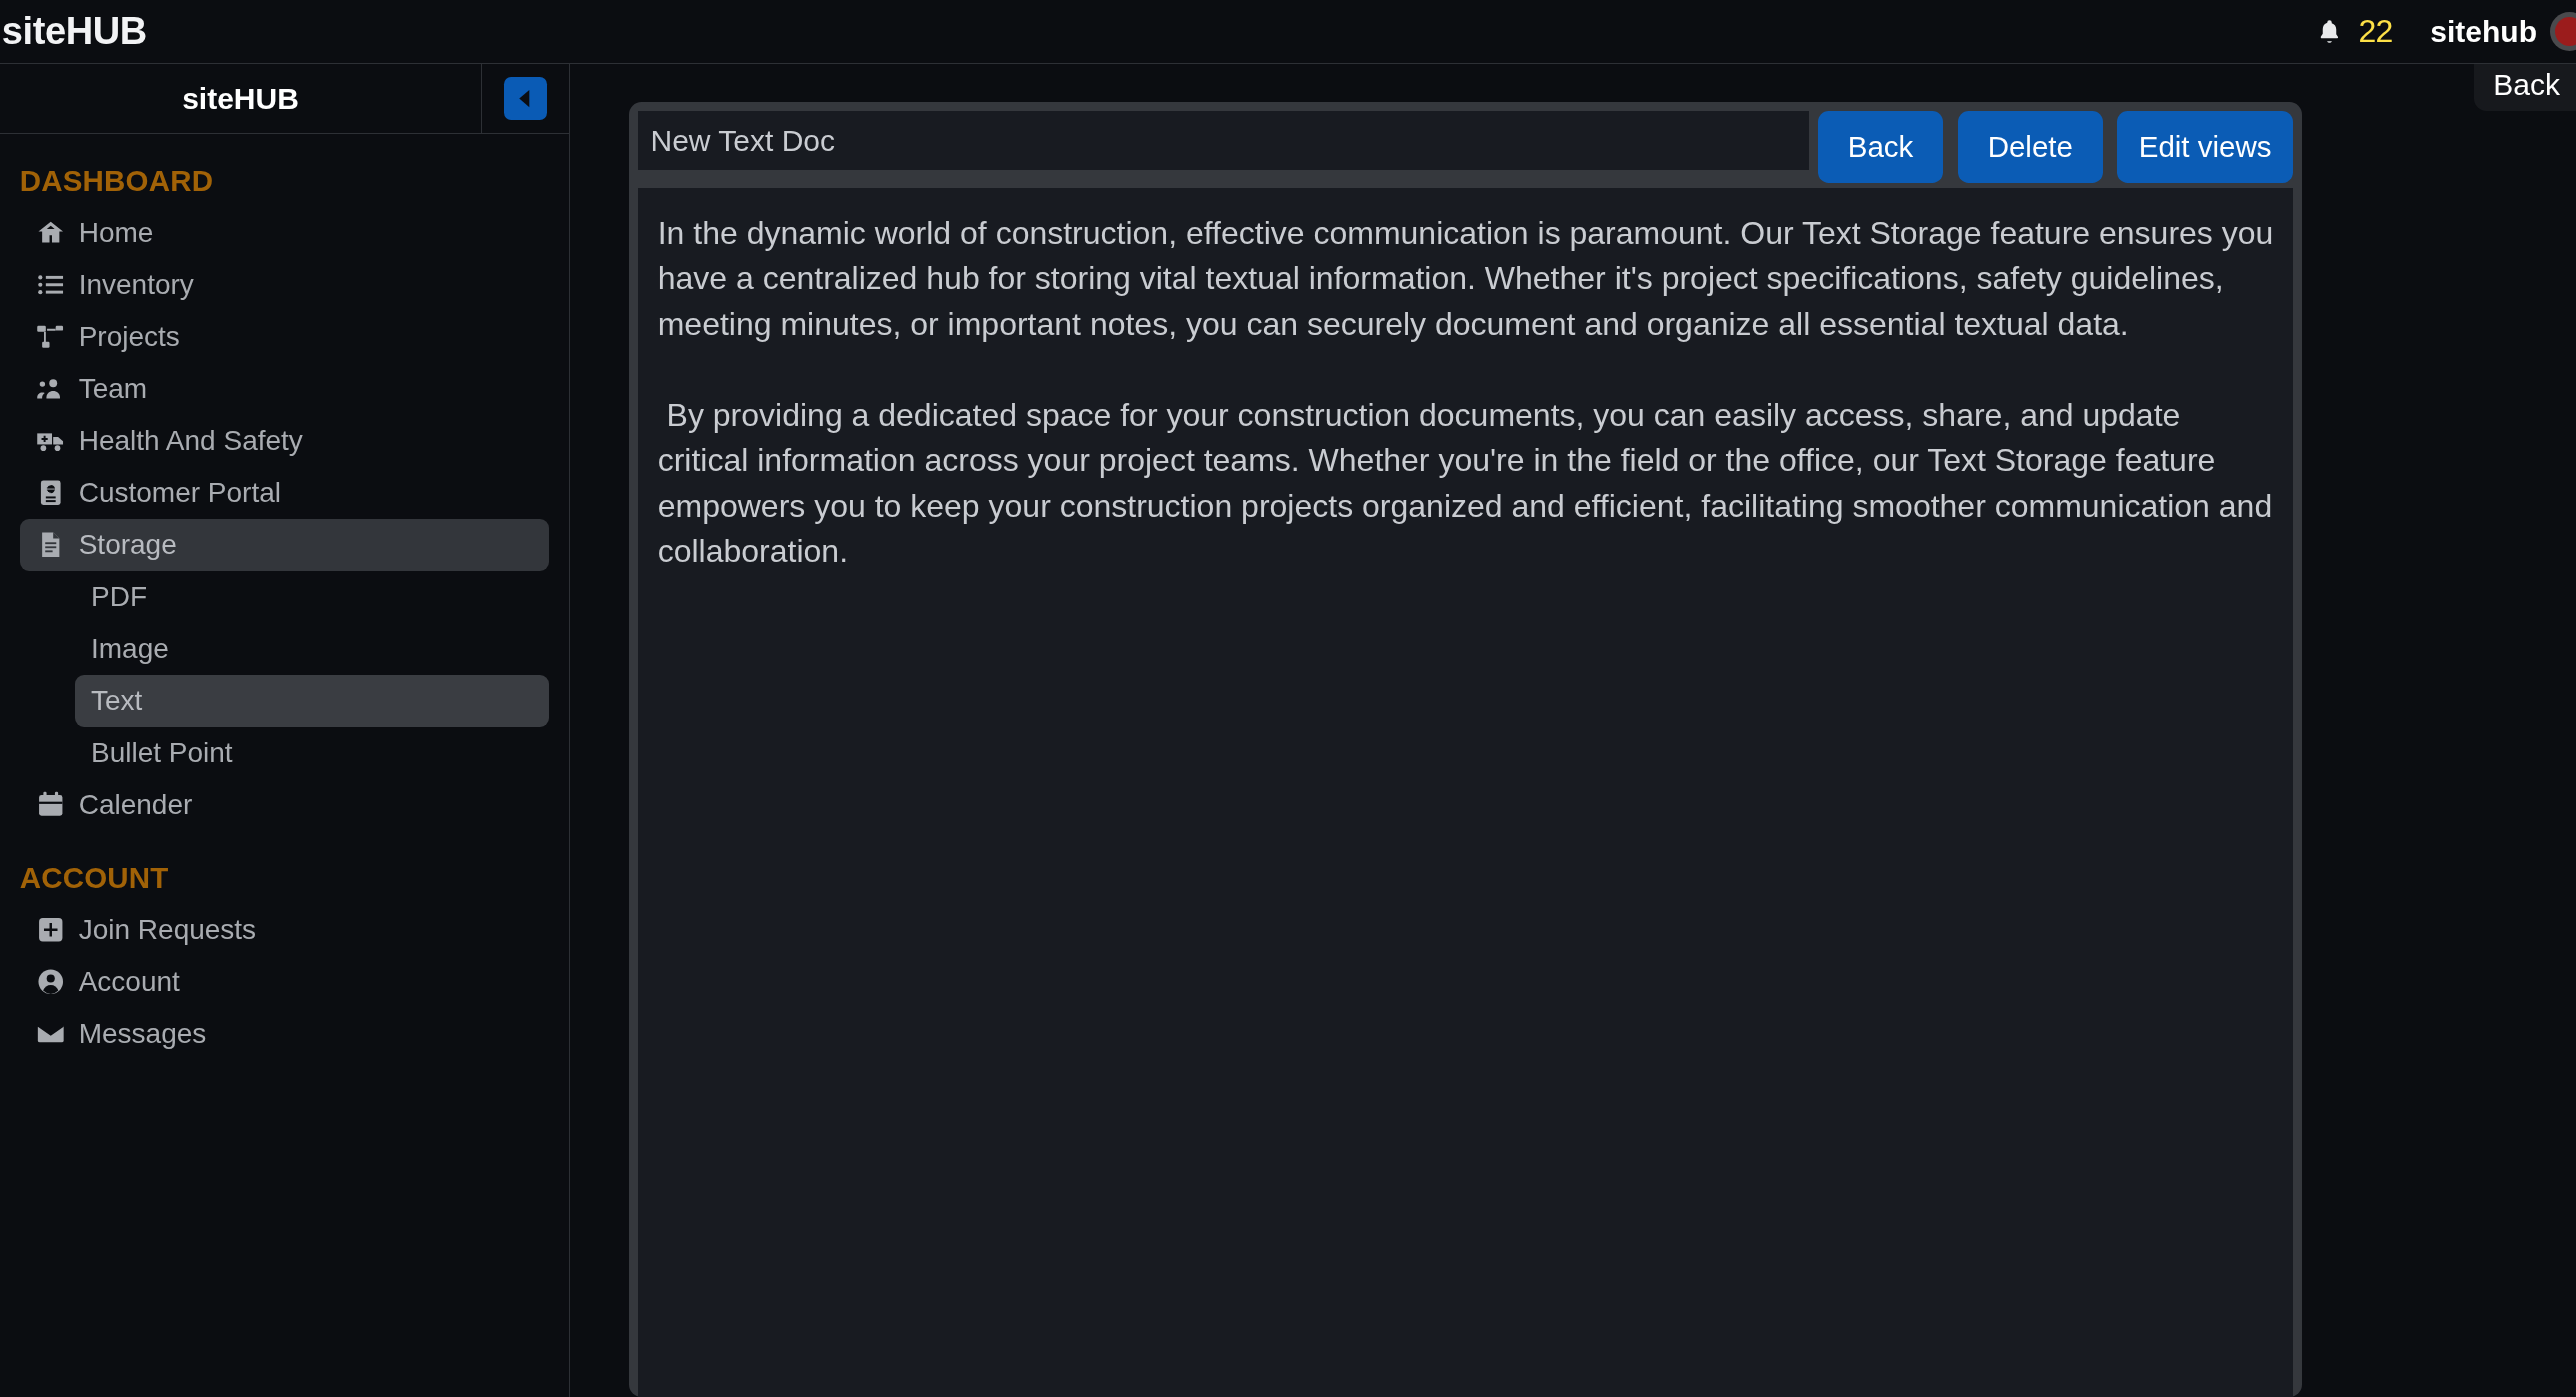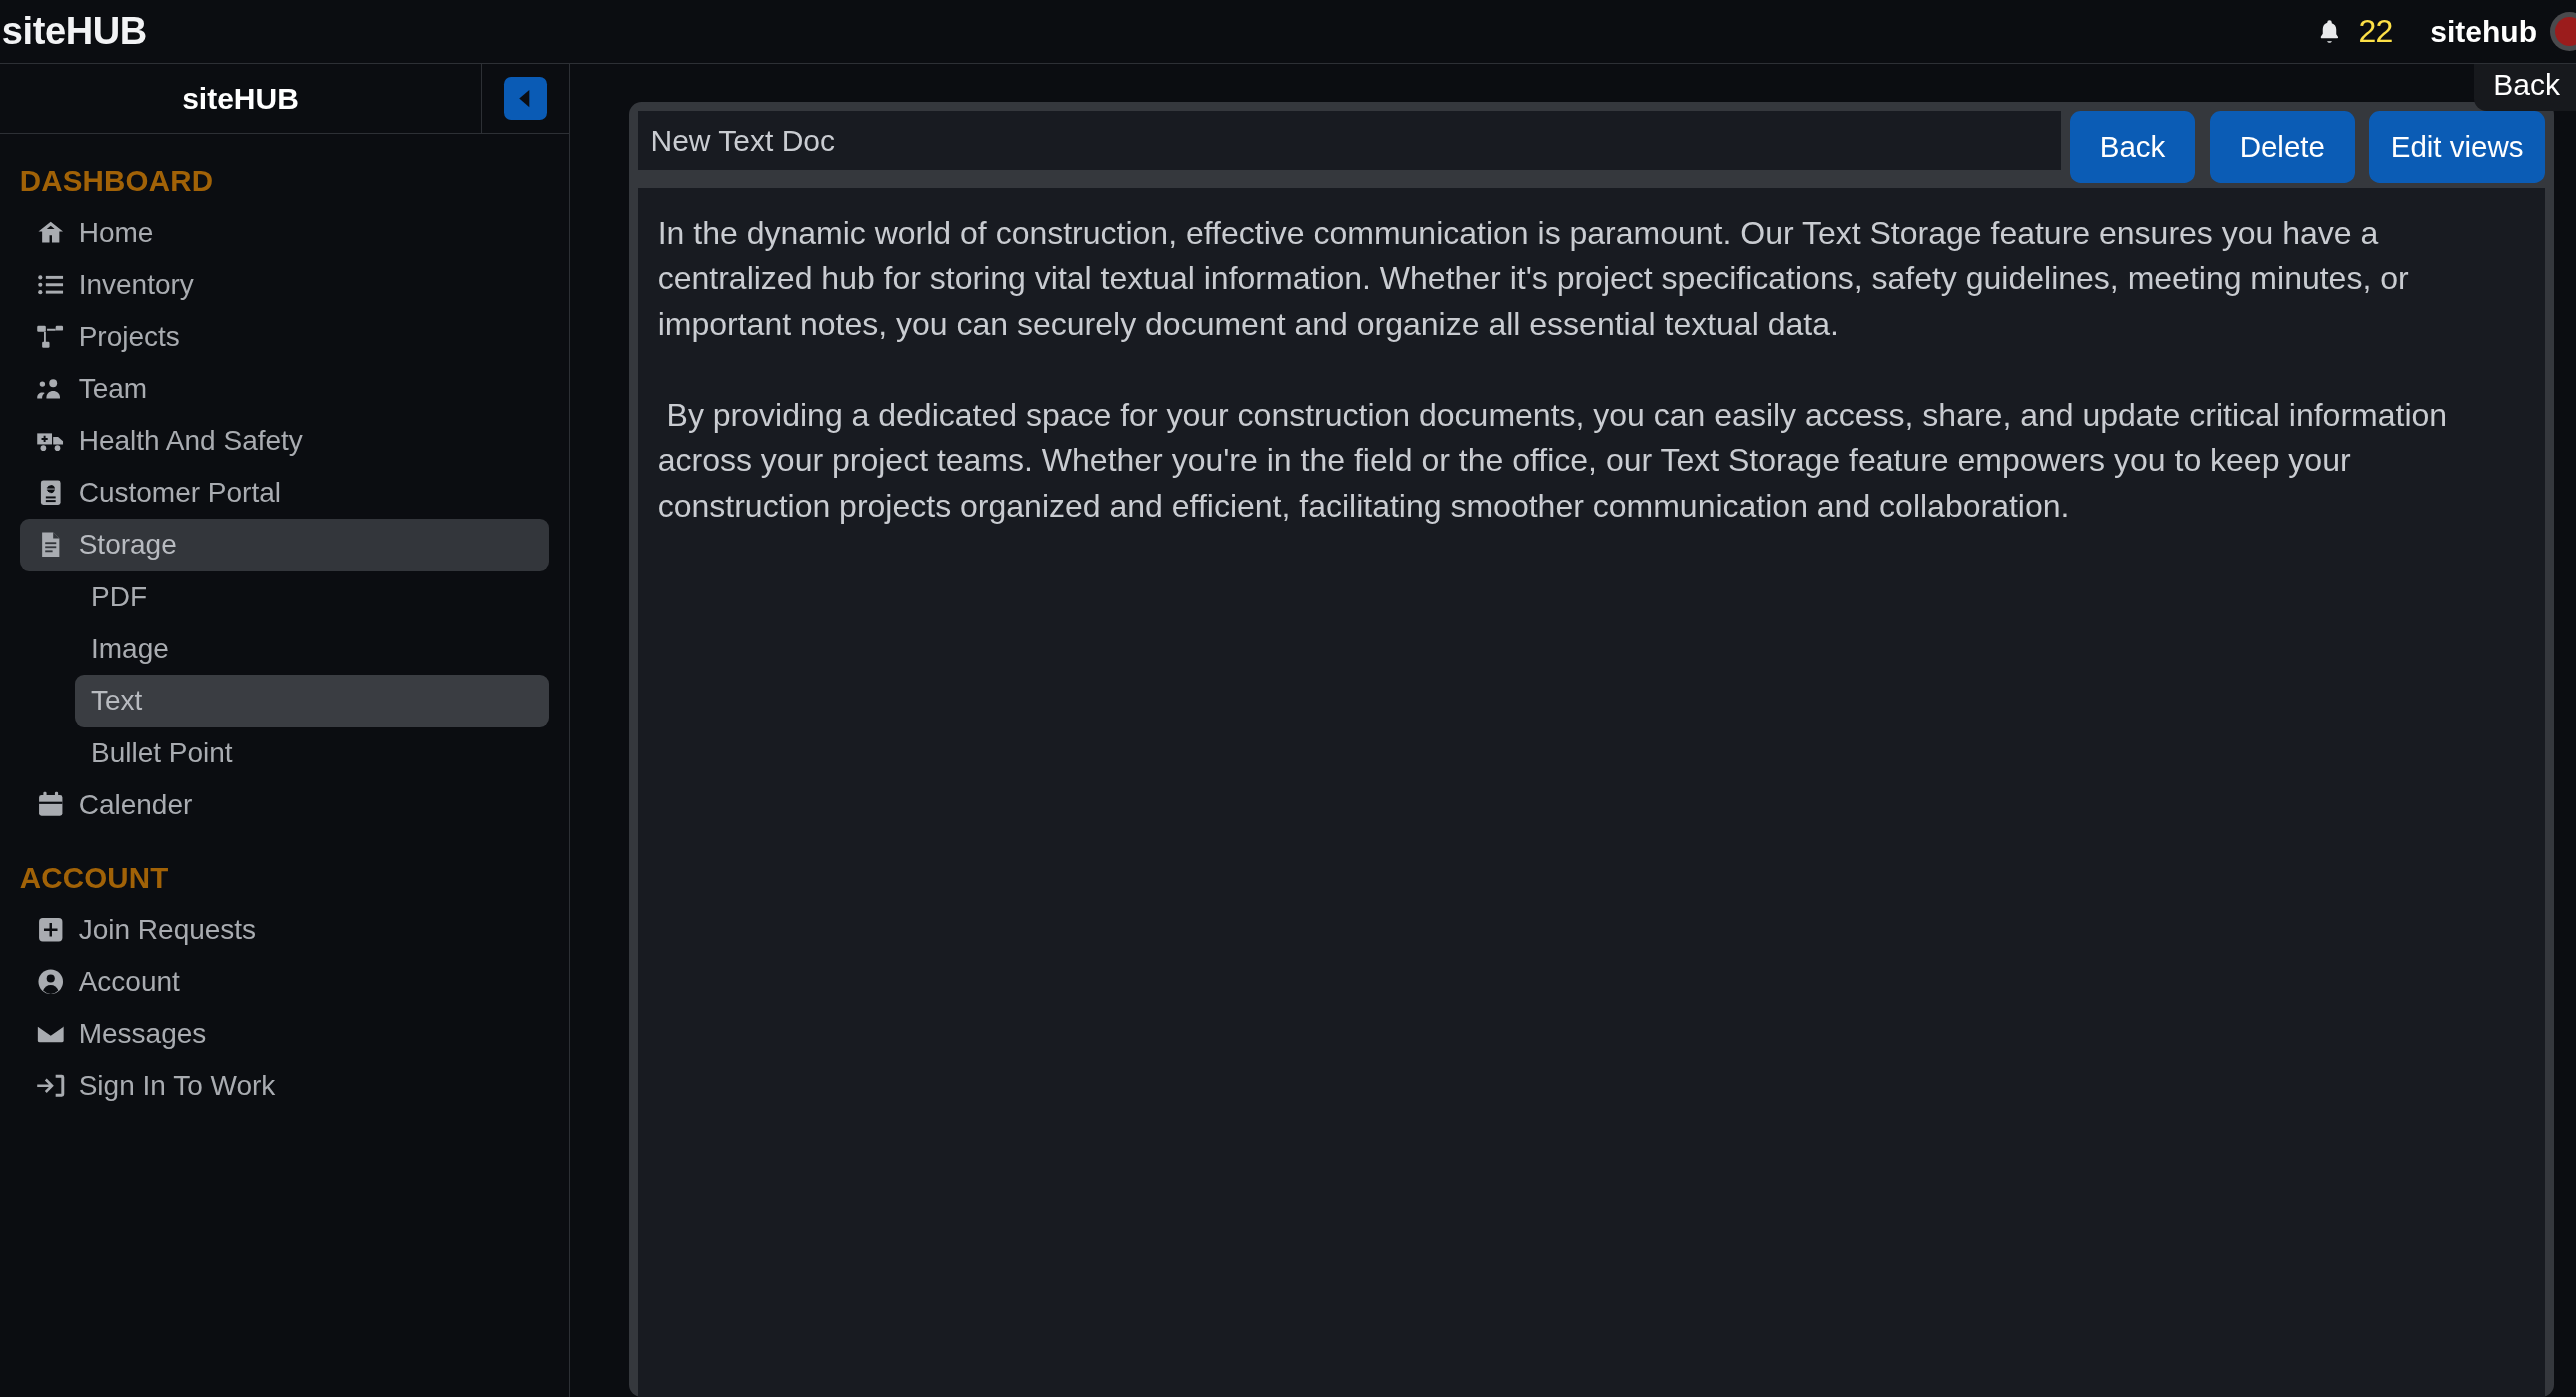--- a/index.html
+++ b/index.html
@@ -87,21 +87,21 @@
   }
   #back-tooltip{
     position:absolute; right:0; top:0;
     background:#17191d; color:#ffffff;
     font-size:30px; padding:3.6px 16px 9px 19.7px;
     border-bottom-left-radius:12.5px;
     z-index:5;
   }
   #card{
     position:absolute; left:57px; top:38px;
-    width:1925px; height:1295px;
+    width:1673px; height:1295px;
     background:#35383d;
     border-radius:12.5px;
     padding:9px;
   }
   #card-head{ display:flex; align-items:flex-start; gap:9px; height:68px; }
   #doc-title{
     flex:1; height:59px;
     background:#181b21;
     color:#c9ccd1; font-size:30px;
     padding:10.7px 12.5px;
@@ -305,29 +305,20 @@
     </div>
     <div class="nav-item">
       <span class="nav-icon">
           <svg viewBox="0 0 24 24">
             <rect x="1.5" y="5" width="21" height="14" rx="1.6"></rect>
             <path d="M1.5 6.3 12 13.6 22.5 6.3v-.9A1.6 1.6 0 0 0 20.9 4H3.1a1.6 1.6 0 0 0-1.6 1.4z" fill="#0b0d11"></path>
           </svg>
         </span>
       <span>Messages</span>
     </div>
-    <div class="nav-item">
-      <span class="nav-icon">
-          <svg viewBox="0 0 24 24">
-            <path d="M1 11h9.5L7.2 7.7l1.5-1.5L14.5 12l-5.8 5.8-1.5-1.5L10.5 13H1z"></path>
-            <path d="M16 3h5a2 2 0 0 1 2 2v14a2 2 0 0 1-2 2h-5v-2.4h4.6V5.4H16z"></path>
-          </svg>
-        </span>
-      <span>Sign In To Work</span>
-    </div>
   </div>
 </div>
 
 <div id="main">
   <div id="back-tooltip">Back</div>
 
   <div id="card">
     <div id="card-head">
       <input id="doc-title" type="text" value="New Text Doc" style="">
       <div id="card-actions">

